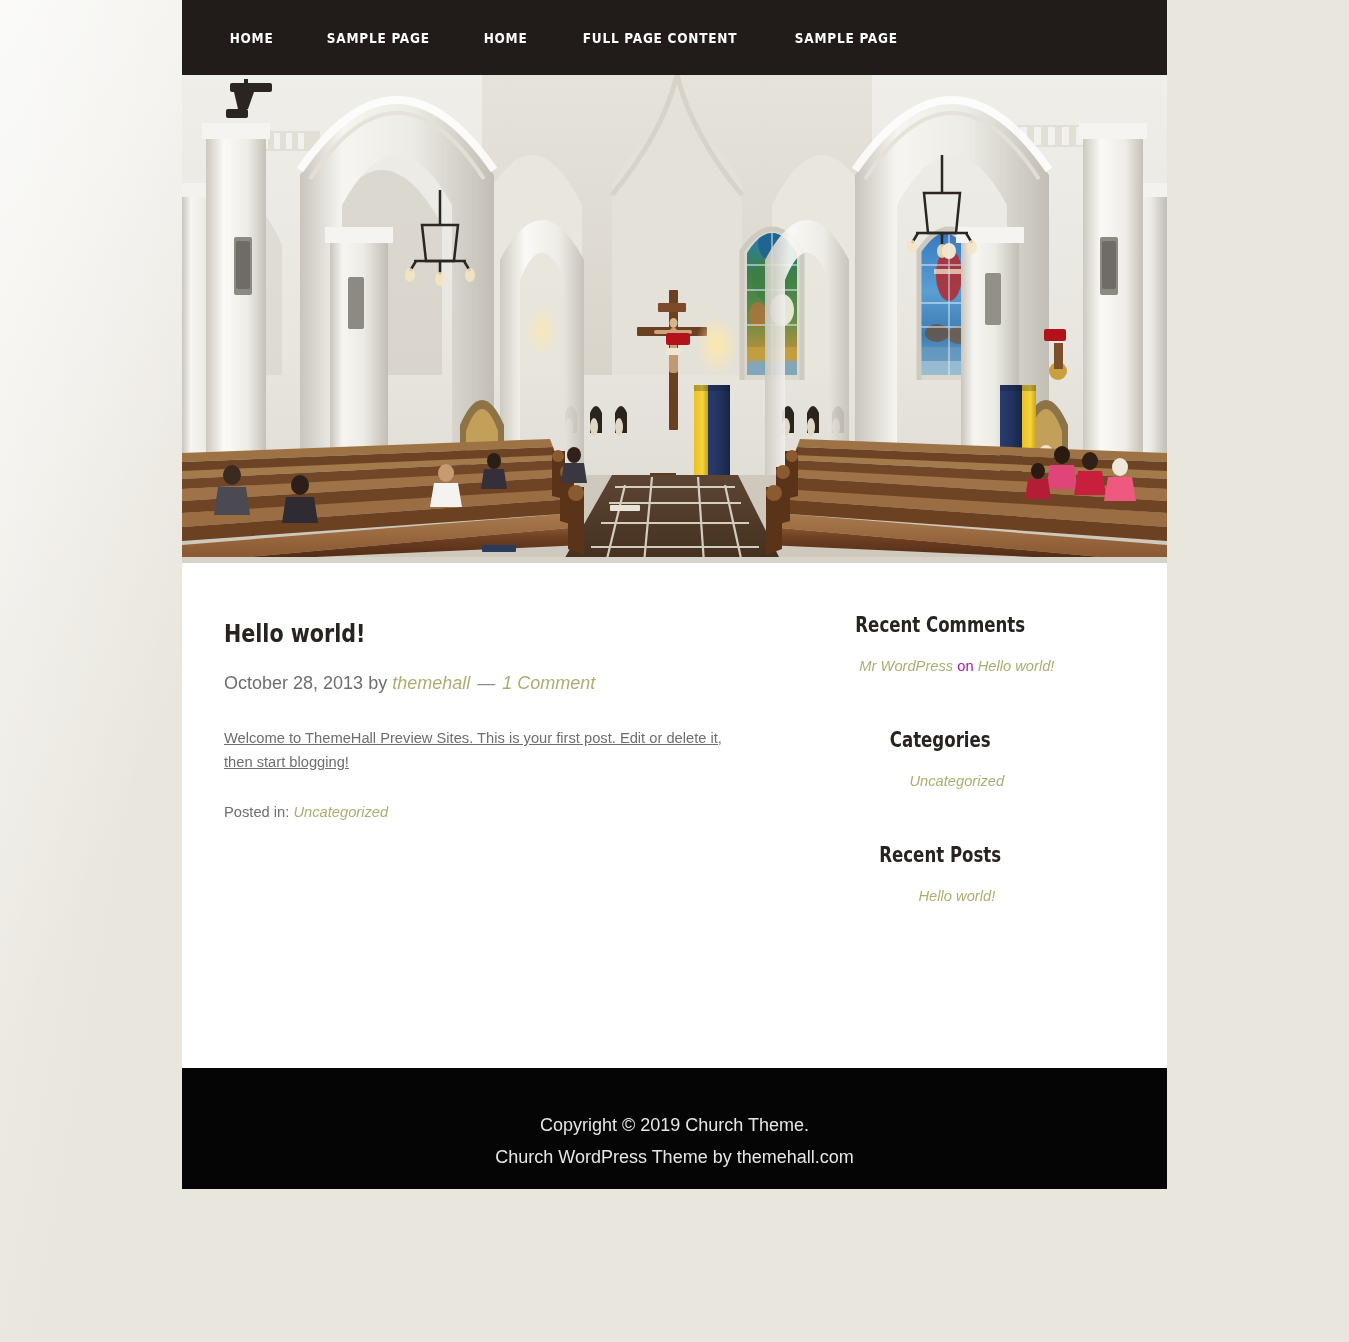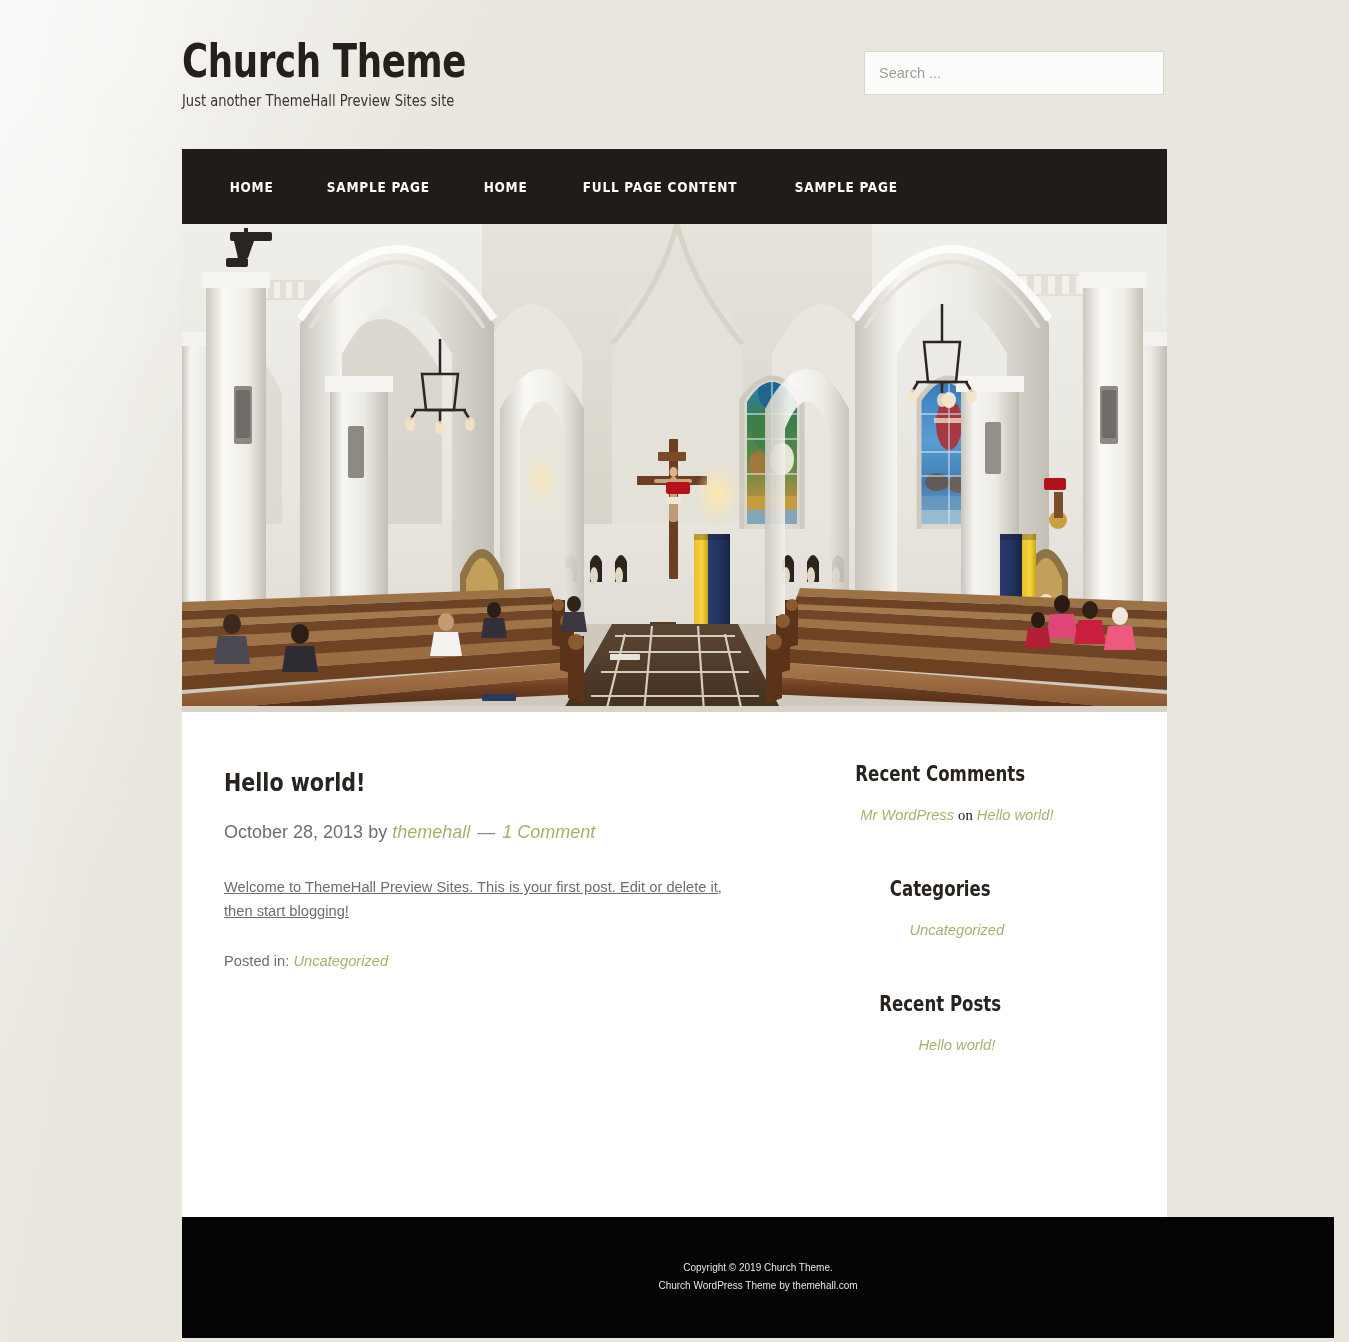--- a/index.html
+++ b/index.html
@@ -176,51 +176,43 @@
     transform: scaleX(0.9);
     transform-origin: left center;
     margin-bottom: 17px;
   }
   .widget ul { list-style: none; }
   .widget li {
     font-size: 14.7px;
     line-height: 1.7;
     color: #9a9a93;
   }
-  .widget li .muted { color: #0f172a; font-family: Liberation Serif, serif; }
+  .widget li .muted { color: #a21caf; }
 
   
   .site-footer {
     margin-left: 182px;
-    width: 1152px;
+    width: 985px;
     height: 121px;
     background: #050505;
     color: #e6e6e6;
     text-align: center;
-    font-size: 10px;
+    font-size: 18px;
     line-height: 1.75;
     padding-top: 42px;
   }
   .site-footer a { color: #e6e6e6; text-decoration: none; }
 </style>
 </head>
 <body>
 
 <div class="bg-streaks"></div>
 
 <div class="page">
 
-  <header class="site-header">
-    <div class="site-title">Church Theme</div>
-    <div class="site-desc">Just another ThemeHall Preview Sites site</div>
-
-    <div class="search-wrap">
-      <input class="search-input" type="text" placeholder="Search ..." style="">
-    </div>
-  </header>
 
   <nav class="main-nav">
     <a class="nav-item" href="#">Home</a>
     <a class="nav-item" href="#">Sample Page</a>
     <a class="nav-item" href="#">Home</a>
     <a class="nav-item" href="#">Full Page Content</a>
     <a class="nav-item" href="#">Sample Page</a>
   </nav>
 
   <div class="hero">

